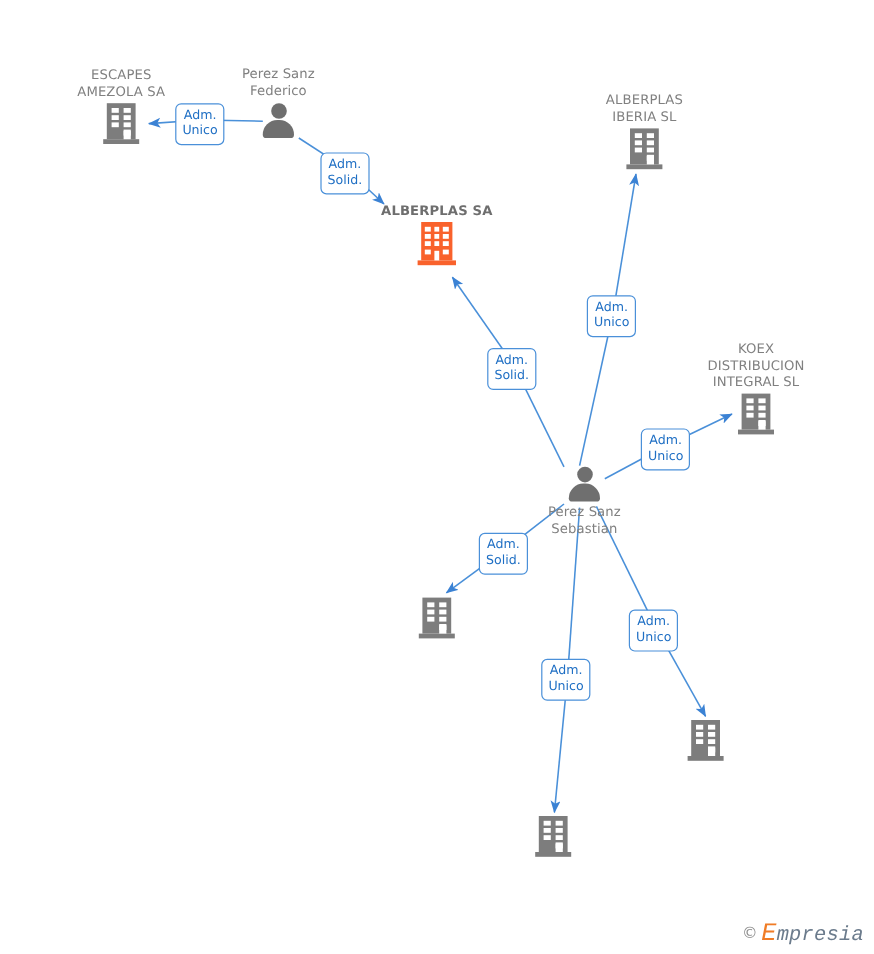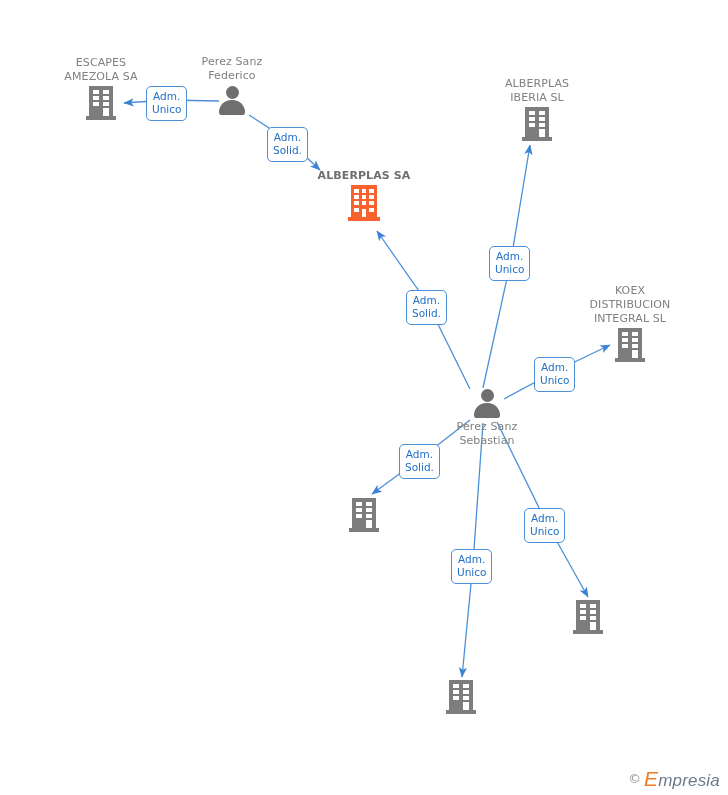--- a/index.html
+++ b/index.html
@@ -80,21 +80,21 @@
   
   #watermark {
     position: absolute; right: 8px; bottom: 6px;
     display: flex; align-items: center; gap: 3px;
     z-index: 9;
   }
   #watermark .c {
     color: #8f8f8f; font-size: 13px; line-height: 1;
   }
   #watermark .brand {
-    font-family: Liberation Sans, sans-serif;
+    font-family: Liberation Mono, monospace;
     font-style: italic; font-size: 17px; line-height: 1;
     color: #6b7b8c; letter-spacing: .2px;
   }
   #watermark .brand .cap { color: #f07c26; font-size: 21px; }
 </style>
 </head>
 <body>
 
 <div id="graph-canvas">
   <svg class="edge-svg" id="edge-layer">

